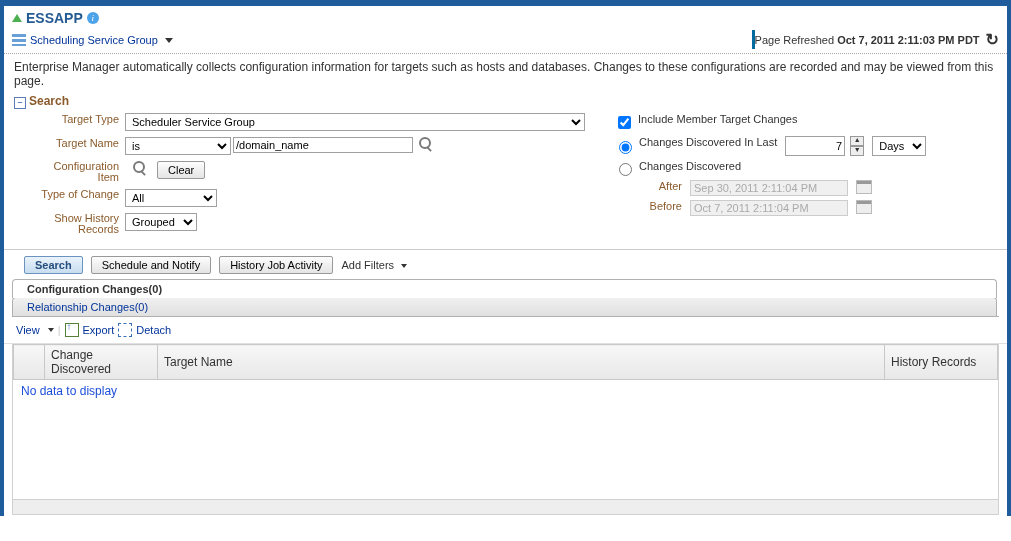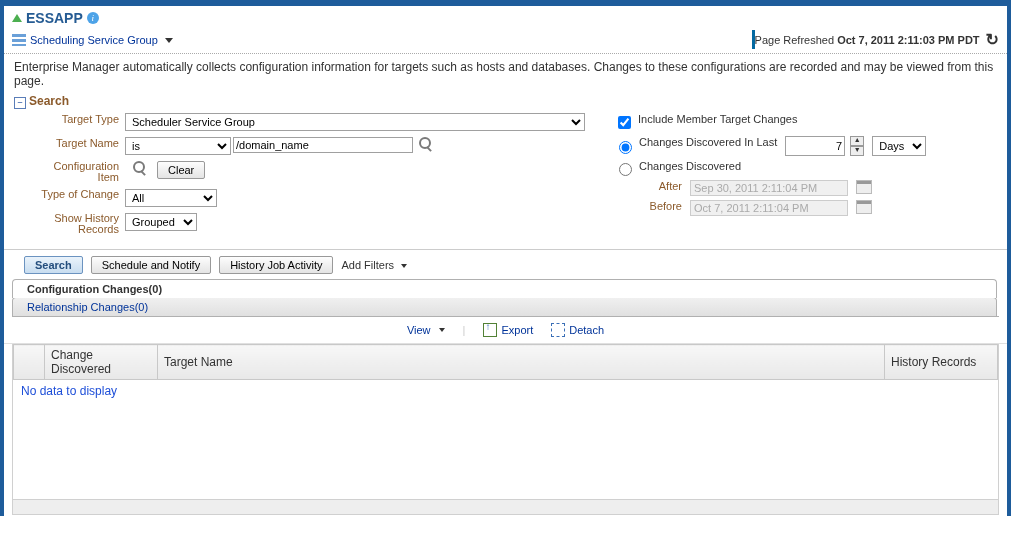--- a/index.html
+++ b/index.html
@@ -177,23 +177,22 @@
     border:1px solid #b0b0b0;border-bottom:none;
     background:linear-gradient(#f0f0f0,#e0e0e0);
     padding:3px 14px;margin-right:2px;
     border-top-left-radius:4px;border-top-right-radius:4px;
     color:#003399;cursor:pointer;
   }
   .tab.active {
     background:#fff;font-weight:bold;color:#333;position:relative;top:1px;
   }
   .toolbar {
-    padding:6px 12px;display:flex;align-items:center;gap:18px;
+    padding:6px 12px;display:flex;align-items:center;gap:4px;
     border-bottom:1px solid #e0e0e0;
-    justify-content:center;
   }
   .tool-link { color:#003399;cursor:pointer;display:flex;align-items:center;gap:4px; }
   .export-icon {
     display:inline-block;width:12px;height:12px;border:1px solid #538135;background:#fff;
     position:relative;
   }
   .export-icon::after{content:'↑';position:absolute;left:1px;top:-3px;color:#3b6fb6;font-size:10px;}
   .detach-icon {
     display:inline-block;width:12px;height:12px;border:1px dashed #3b6fb6;background:#fff;
   }

